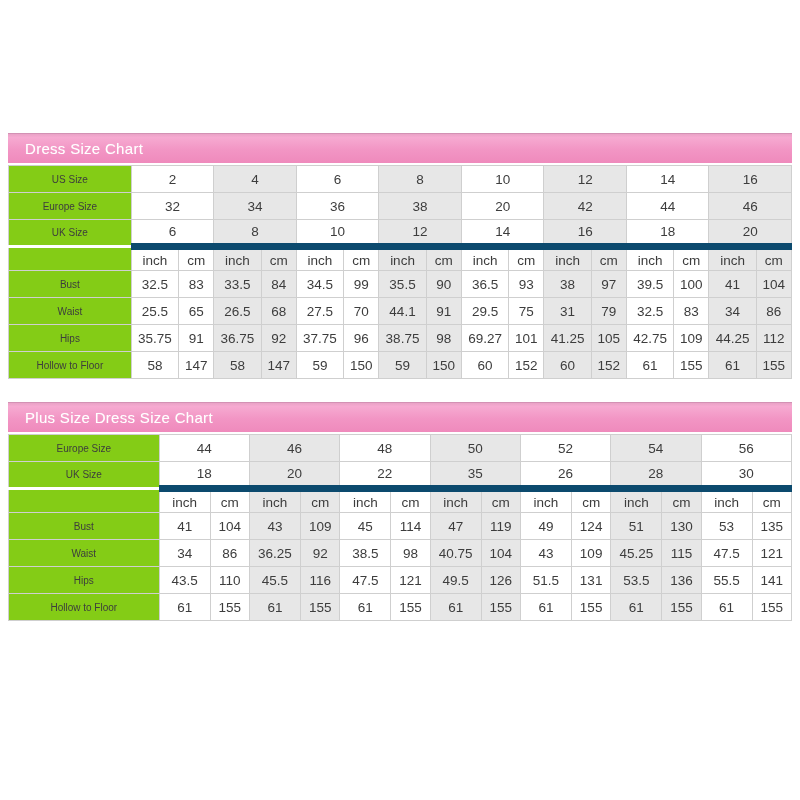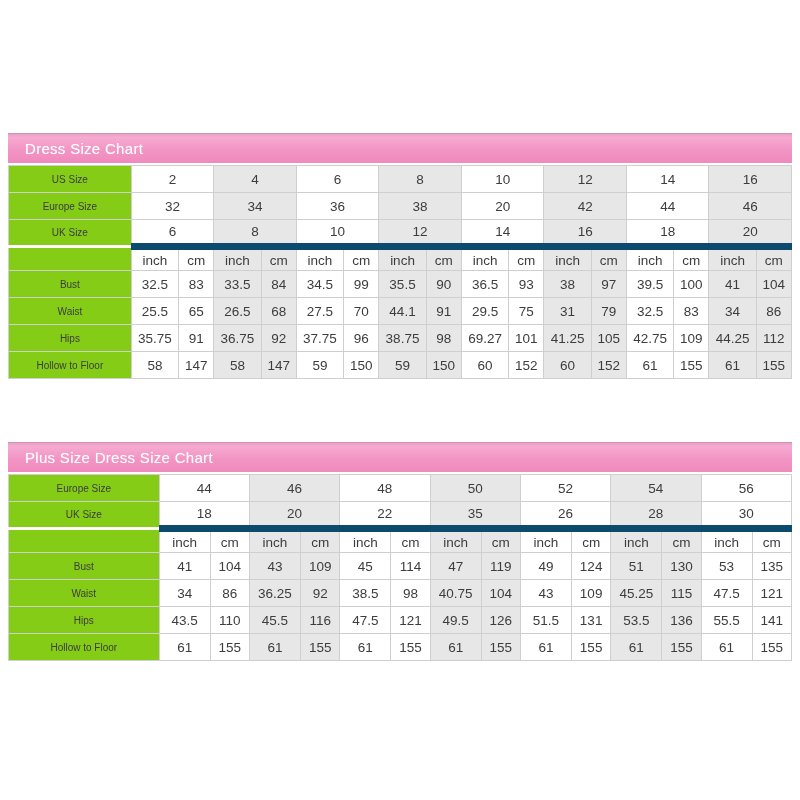--- a/index.html
+++ b/index.html
@@ -9,21 +9,21 @@
     font-family: "Liberation Sans", sans-serif;
     color: #3d3d3d;
     overflow: hidden;
   }
   .chart-wrap {
     position: absolute;
     left: 8px;
     width: 784px;
   }
   #chart-wrap-0 { top: 133px; }
-  #chart-wrap-1 { top: 442px; }
+  #chart-wrap-1 { top: 402px; }
 
   .chart-title {
     height: 30px;
     line-height: 30px;
     padding-left: 17px;
     color: #ffffff;
     font-size: 15px;
     letter-spacing: 0.3px;
     background: linear-gradient(180deg, #e9a2c6 0%, #f6aad1 12%, #f295c4 55%, #ef8abc 100%);
     border-top: 1px solid #d391b4;

